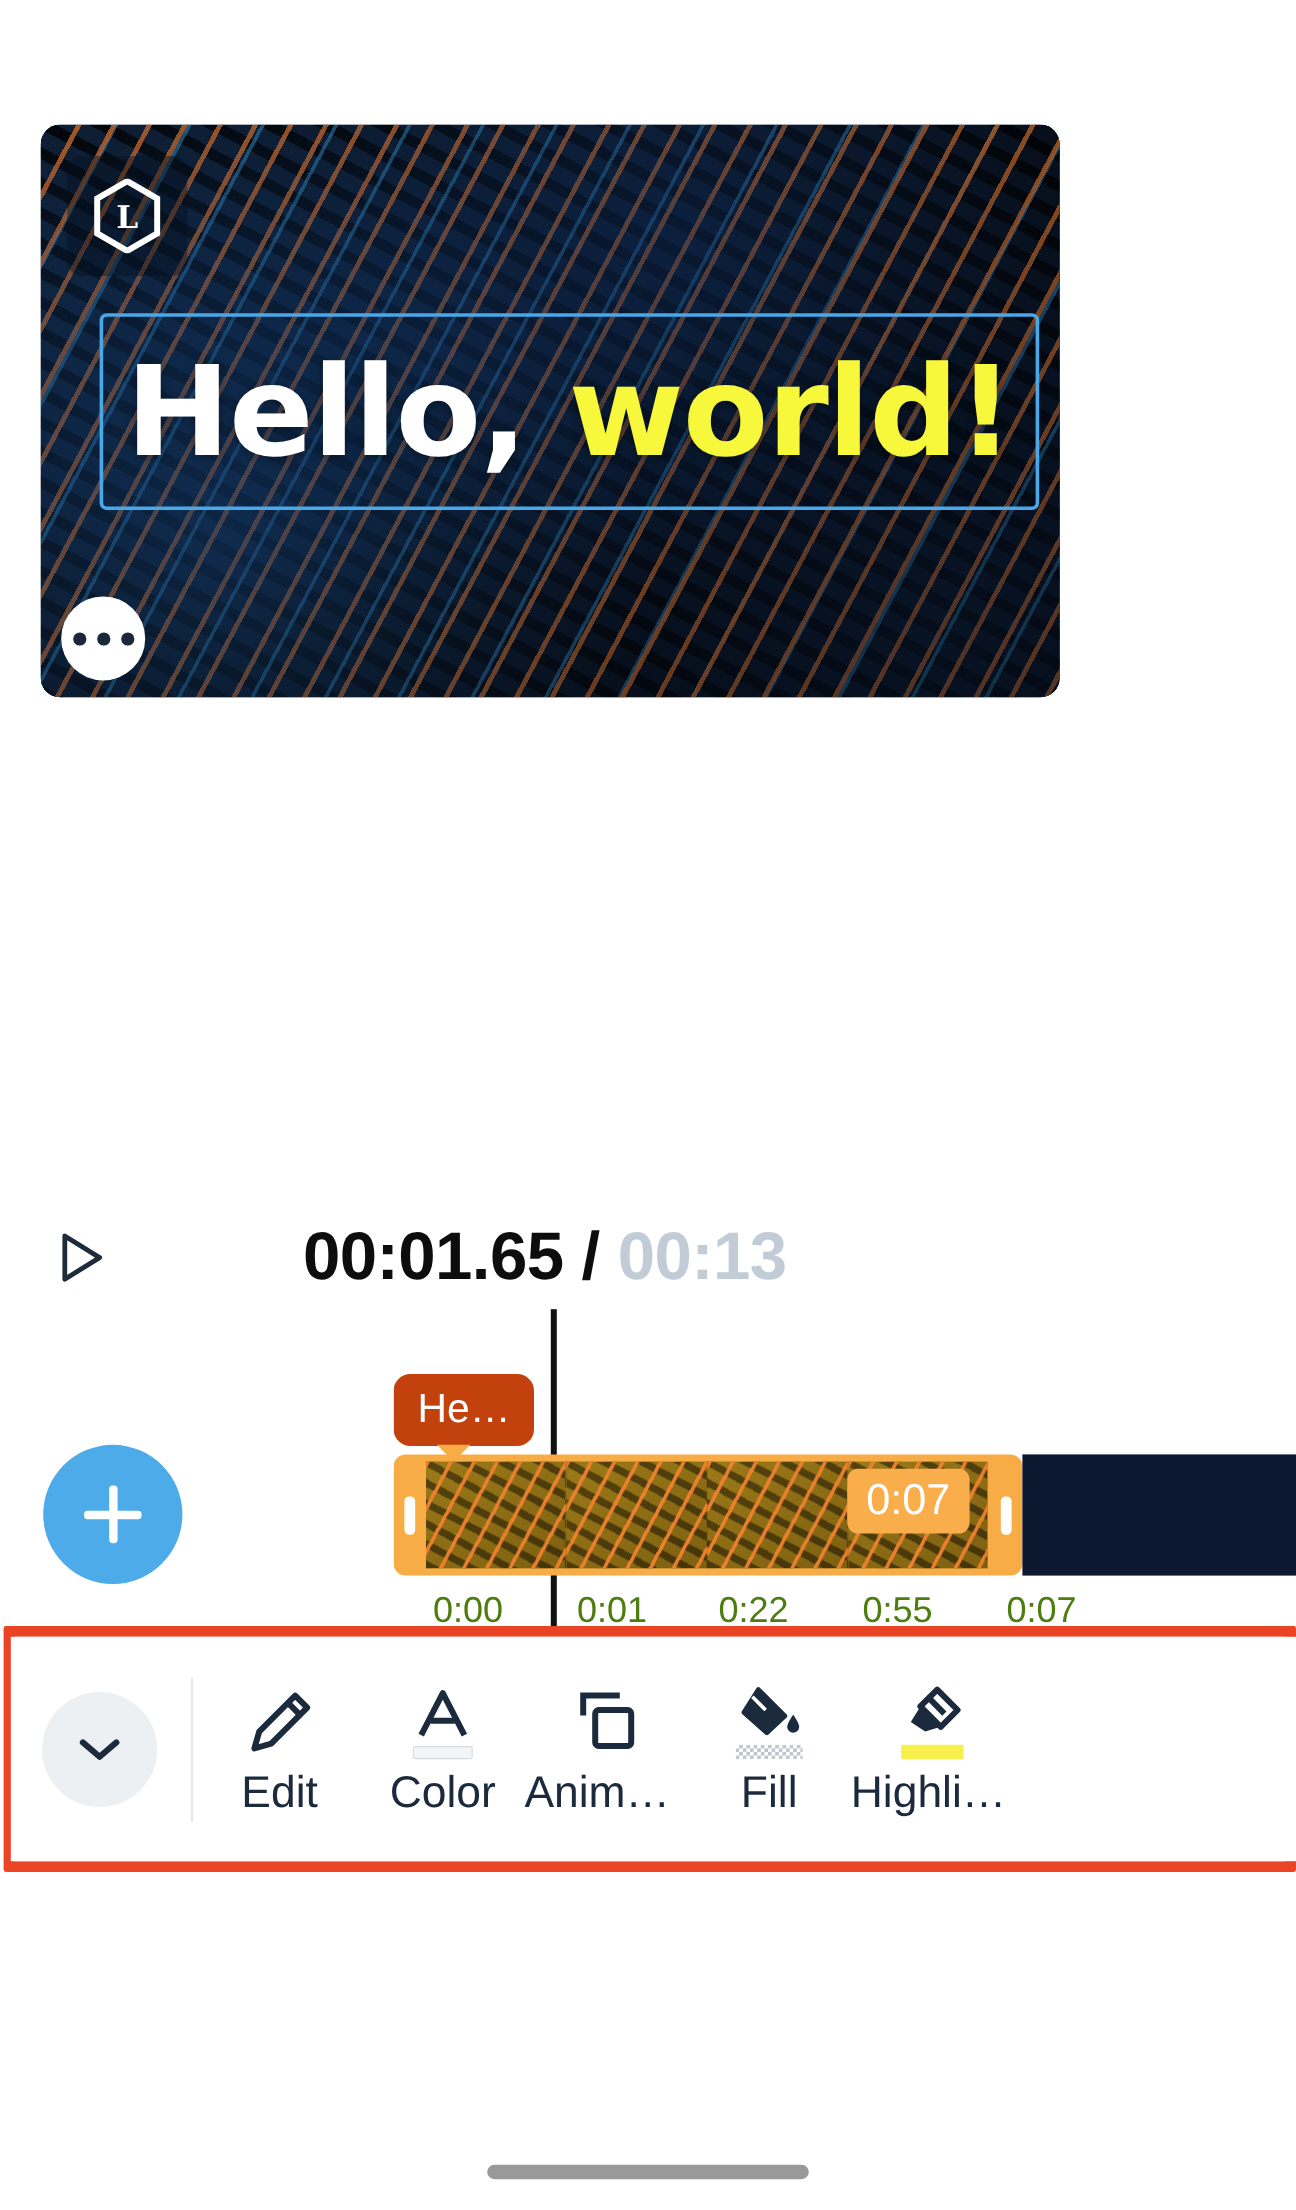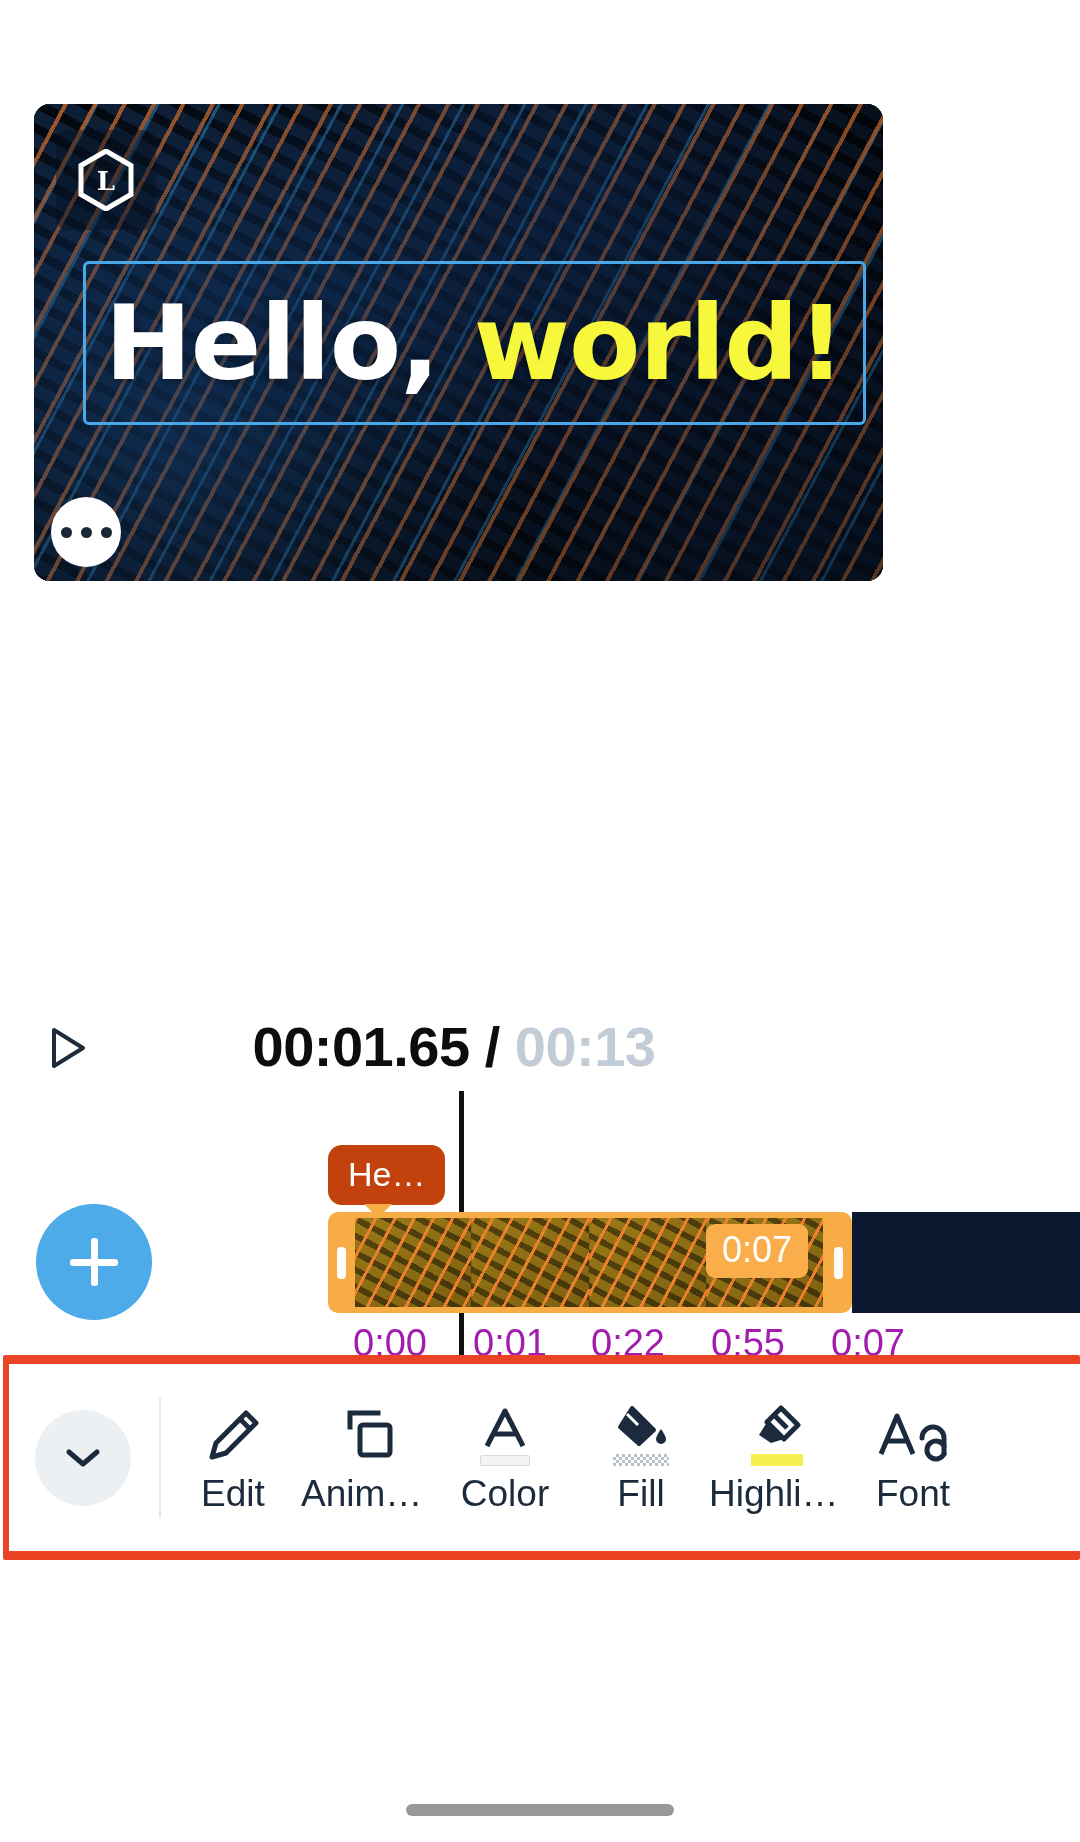--- a/index.html
+++ b/index.html
@@ -332,23 +332,23 @@
   .ruler {
     position: absolute;
     left: 0;
     top: 178px;
     width: 752px;
     height: 42px;
   }
   .tick {
     position: absolute;
     top: 0;
-    font-size: 38px;
+    font-size: 30px;
     line-height: 40px;
-    color: #a21caf;
+    color: #4d7c0f;
     transform: translateX(-50%);
     white-space: nowrap;
   }
 
   
   .toolbar-wrap {
     position: absolute;
     left: 0;
     top: 1355px;
     width: 1080px;
@@ -577,39 +577,39 @@
             <svg width="62" height="62" viewBox="0 0 62 62" aria-hidden="true">
               <path d="M44 8 L54 18 L24 48 L10 52 L14 38 Z" fill="none" stroke="#1b2b3d" stroke-width="5" stroke-linejoin="round"></path>
               <path d="M38 14 L48 24" fill="none" stroke="#1b2b3d" stroke-width="5"></path>
             </svg>
           </div>
           <div class="tb-label">Edit</div>
         </div>
 
         <div class="tb-item">
           <div class="tb-icon">
-            <svg width="62" height="62" viewBox="0 0 62 62" aria-hidden="true">
-              <path d="M12 22 L12 8 L40 8" fill="none" stroke="#1b2b3d" stroke-width="5" stroke-linecap="square"></path>
-              <rect x="22" y="20" width="30" height="30" rx="3" fill="none" stroke="#1b2b3d" stroke-width="5"></rect>
-            </svg>
-          </div>
-          <div class="tb-label">Animat…</div>
-        </div>
-
-        <div class="tb-item">
-          <div class="tb-icon">
             <div class="ic-stack">
               <svg width="50" height="44" viewBox="0 0 50 44" aria-hidden="true">
                 <path d="M7 40 L25 5 L43 40" fill="none" stroke="#1b2b3d" stroke-width="5" stroke-linejoin="round"></path>
                 <path d="M15 28 L35 28" fill="none" stroke="#1b2b3d" stroke-width="5"></path>
               </svg>
               <span class="bar-white"></span>
             </div>
           </div>
           <div class="tb-label">Color</div>
+        </div>
+
+        <div class="tb-item">
+          <div class="tb-icon">
+            <svg width="62" height="62" viewBox="0 0 62 62" aria-hidden="true">
+              <path d="M12 22 L12 8 L40 8" fill="none" stroke="#1b2b3d" stroke-width="5" stroke-linecap="square"></path>
+              <rect x="22" y="20" width="30" height="30" rx="3" fill="none" stroke="#1b2b3d" stroke-width="5"></rect>
+            </svg>
+          </div>
+          <div class="tb-label">Animat…</div>
         </div>
 
         <div class="tb-item">
           <div class="tb-icon">
             <div class="ic-stack">
               <svg width="56" height="44" viewBox="0 0 56 44" aria-hidden="true">
                 <path d="M19 3 L41 25 L26 39 L7 22 Z" fill="#1b2b3d" stroke="#1b2b3d" stroke-width="4" stroke-linejoin="round"></path>
                 <path d="M14 9 L25 20" fill="none" stroke="#ffffff" stroke-width="3"></path>
                 <path d="M48 24 C48 24 53 31 53 34 A5 5 0 0 1 43 34 C43 31 48 24 48 24 Z" fill="#1b2b3d"></path>
               </svg>
@@ -626,31 +626,20 @@
                 <path d="M30 3 L47 20 L33 34 L16 17 Z" fill="none" stroke="#1b2b3d" stroke-width="5" stroke-linejoin="round"></path>
                 <path d="M24 11 L36 23" fill="none" stroke="#1b2b3d" stroke-width="5"></path>
                 <path d="M16 17 L8 30 L20 38 L33 34 Z" fill="#1b2b3d"></path>
               </svg>
               <span class="bar-yellow"></span>
             </div>
           </div>
           <div class="tb-label">Highlight</div>
         </div>
 
-        <div class="tb-item">
-          <div class="tb-icon">
-            <svg width="74" height="56" viewBox="0 0 74 56" aria-hidden="true">
-              <path d="M5 46 L21 8 L37 46" fill="none" stroke="#1b2b3d" stroke-width="5" stroke-linejoin="round"></path>
-              <path d="M12 33 L30 33" fill="none" stroke="#1b2b3d" stroke-width="5"></path>
-              <path d="M46 30 A11 11 0 1 1 68 30 L68 46" fill="none" stroke="#1b2b3d" stroke-width="5" stroke-linecap="round"></path>
-              <path d="M68 38 A9 9 0 1 0 68 46" fill="none" stroke="#1b2b3d" stroke-width="5" stroke-linecap="round"></path>
-            </svg>
-          </div>
-          <div class="tb-label">Font</div>
-        </div>
 
       </div>
     </div>
   </div>
 
   <div class="home-indicator"></div>
 
 </div>
 
 </body></html>

